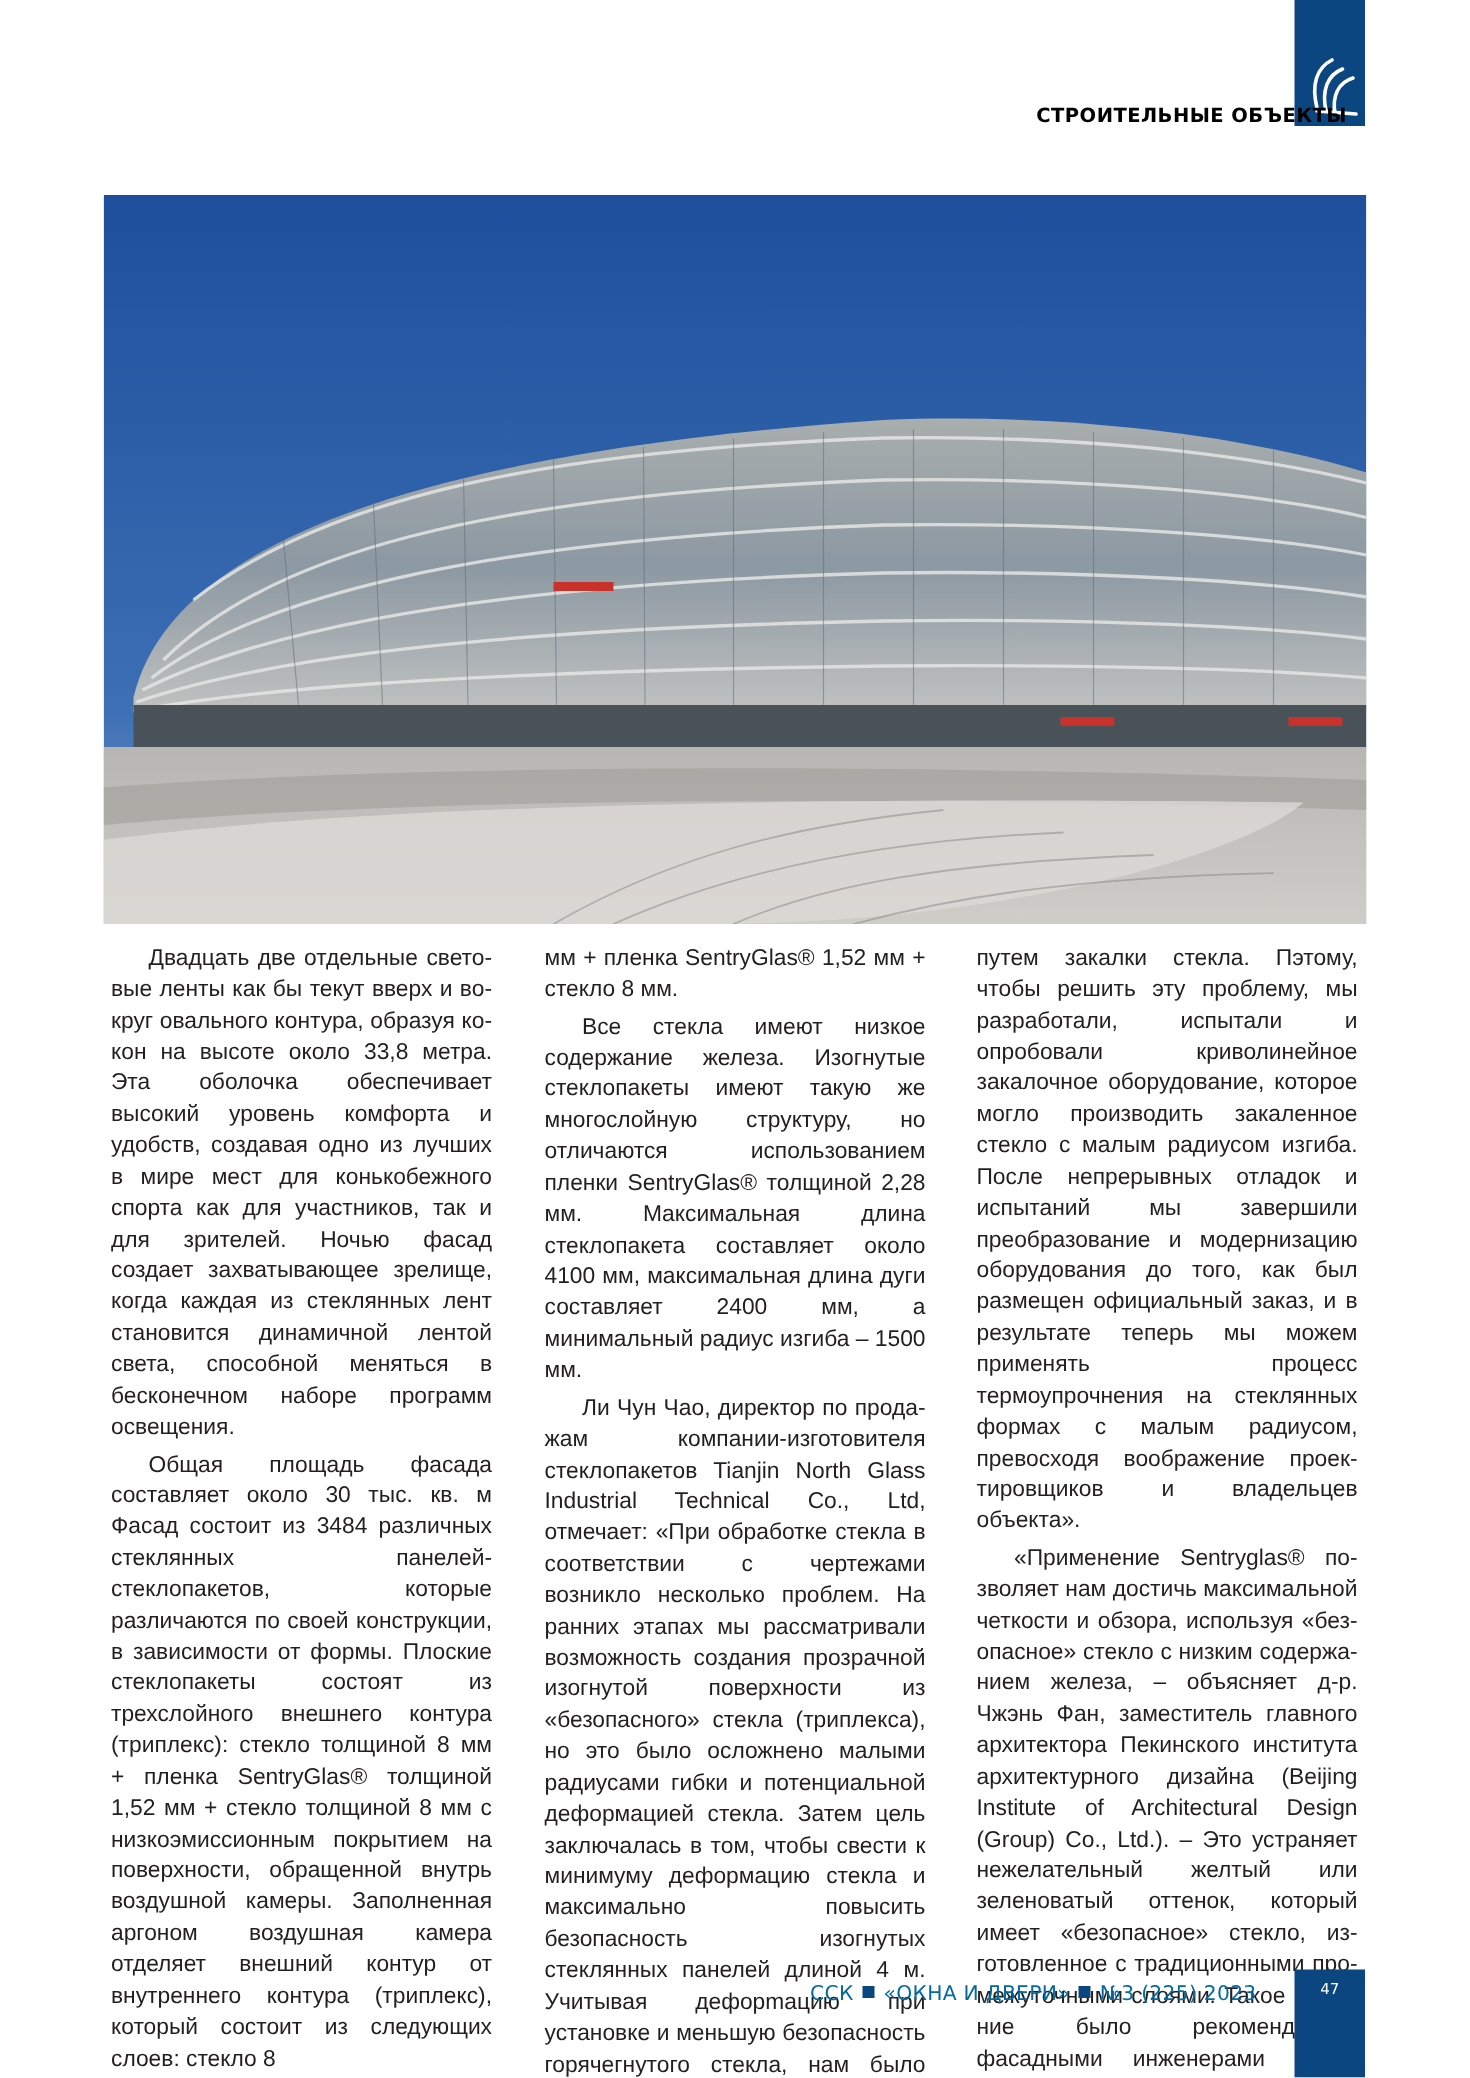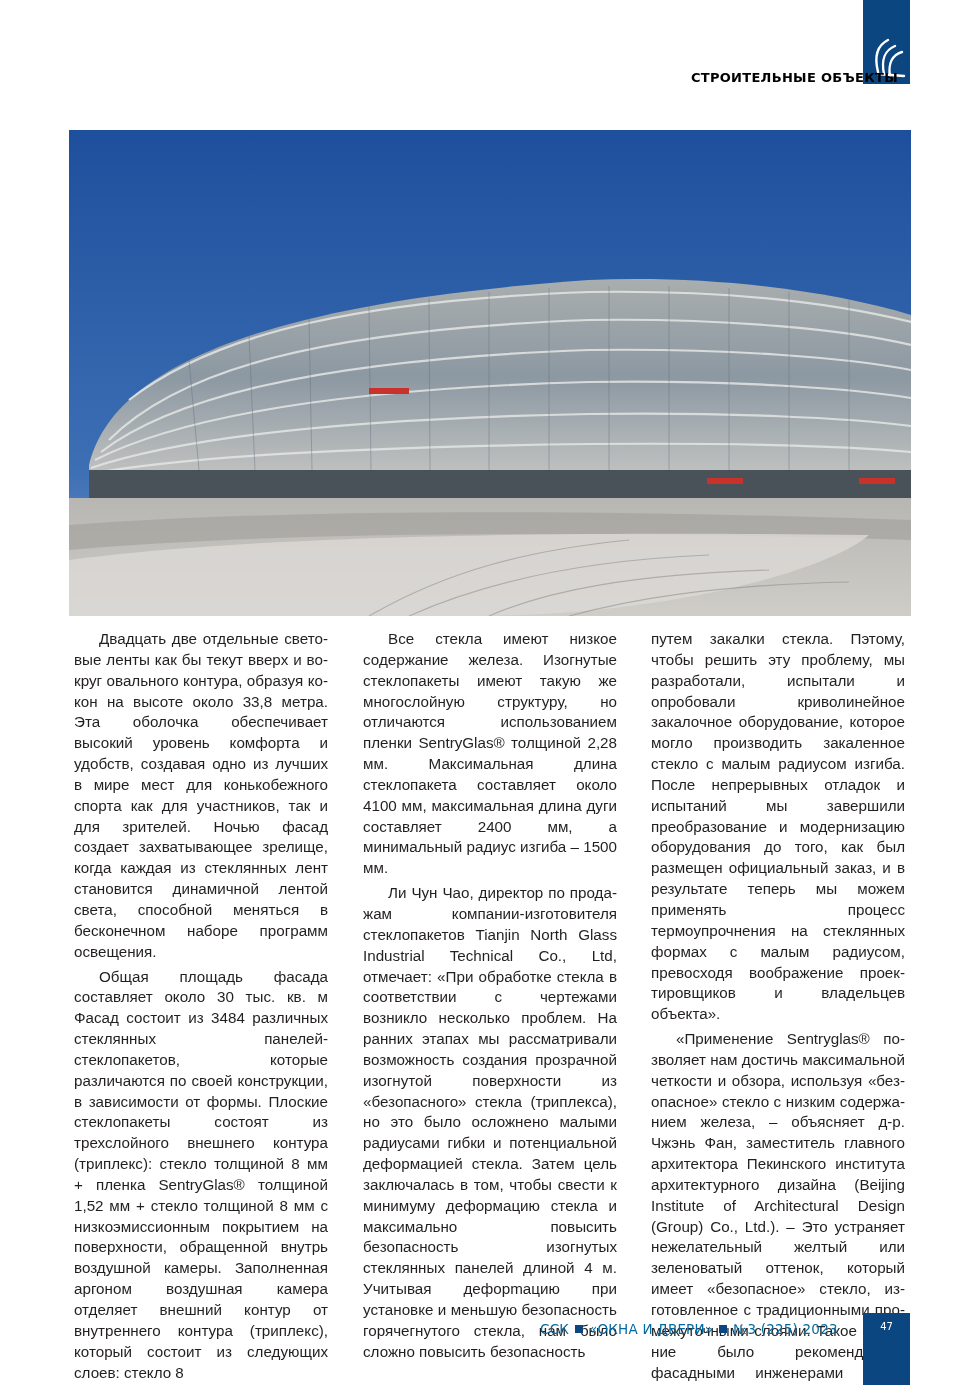--- a/index.html
+++ b/index.html
@@ -80,20 +80,21 @@
       <path d="M500 486 C560 470, 640 455, 780 452"></path>
     </g>
   </svg>
 </div>
 
 <div class="col col1">
   <p class="indent">Двадцать две отдельные свето­вые ленты как бы текут вверх и во­круг овального контура, образуя ко­кон на высоте около 33,8 метра. Эта оболочка обеспечивает высокий уровень комфорта и удобств, соз­давая одно из лучших в мире мест для конькобежного спорта как для участников, так и для зрителей. Но­чью фасад создает захватывающее зрелище, когда каждая из стеклян­ных лент становится динамичной лентой света, способной меняться в бесконечном наборе программ осве­щения.</p>
   <p class="indent">Общая площадь фасада состав­ляет около 30 тыс. кв. м Фасад со­стоит из 3484 различных стеклян­ных панелей-стеклопакетов, которые различаются по своей конструкции, в зависимости от формы. Плоские сте­клопакеты состоят из трехслойного внешнего контура (триплекс): стекло толщиной 8 мм + пленка SentryGlas® толщиной 1,52 мм + стекло толщиной 8 мм с низкоэмиссионным покры­тием на поверхности, обращенной внутрь воздушной камеры. Запол­ненная аргоном воздушная камера отделяет внешний контур от внутрен­него контура (триплекс), который со­стоит из следующих слоев: стекло 8</p>
 </div>
 <div class="col col2">
+  <p>мм + пленка SentryGlas® 1,52 мм + стекло 8 мм.</p>
   <p class="indent">Все стекла имеют низкое содер­жание железа. Изогнутые стеклопа­кеты имеют такую же многослойную структуру, но отличаются использо­ванием пленки SentryGlas® толщи­ной 2,28 мм. Максимальная длина стеклопакета составляет около 4100 мм, максимальная длина дуги со­ставляет 2400 мм, а минимальный радиус изгиба – 1500 мм.</p>
   <p class="indent">Ли Чун Чао, директор по прода­жам компании-изготовителя стекло­пакетов Tianjin North Glass Industrial Technical Co., Ltd, отмечает: «При об­работке стекла в соответствии с чер­тежами возникло несколько проблем. На ранних этапах мы рассматривали возможность создания прозрачной изогнутой поверхности из «безопас­ного» стекла (триплекса), но это было осложнено малыми радиусами гибки и потенциальной деформацией стек­ла. Затем цель заключалась в том, чтобы свести к минимуму деформа­цию стекла и максимально повысить безопасность изогнутых стеклянных панелей длиной 4 м. Учитывая дефор­mацию при установке и меньшую без­опасность горячегнутого стекла, нам было сложно повысить безопасность</p>
 </div>
 <div class="col col3">
   <p>путем закалки стекла. Пэтому, чтобы решить эту проблему, мы разработа­ли, испытали и опробовали криволи­нейное закалочное оборудование, ко­торое могло производить закаленное стекло с малым радиусом изгиба. По­сле непрерывных отладок и испыта­ний мы завершили преобразование и модернизацию оборудования до того, как был размещен официальный за­каз, и в результате теперь мы можем применять процесс термоупрочнения на стеклянных формах с малым ради­усом, превосходя воображение проек­тировщиков и владельцев объекта».</p>
   <p class="indent">«Применение Sentryglas® по­зволяет нам достичь максимальной четкости и обзора, используя «без­опасное» стекло с низким содержа­нием железа, – объясняет д-р. Чжэнь Фан, заместитель главного архитек­тора Пекинского института архитек­турного дизайна (Beijing Institute of Architectural Design (Group) Co., Ltd.). – Это устраняет нежелательный жел­тый или зеленоватый оттенок, кото­рый имеет «безопасное» стекло, из­готовленное с традиционными про­межуточными слоями. Такое реше­ние было рекомендовано фасадными инженерами после многочисленных расчетов. Как архитекторы, мы долж-</p>
 </div>
 
 <div class="footer">
   <span>ССК</span><span class="sq"></span><span>«ОКНА И ДВЕРИ»</span><span class="sq"></span><span>№3 (225) 2023</span>

